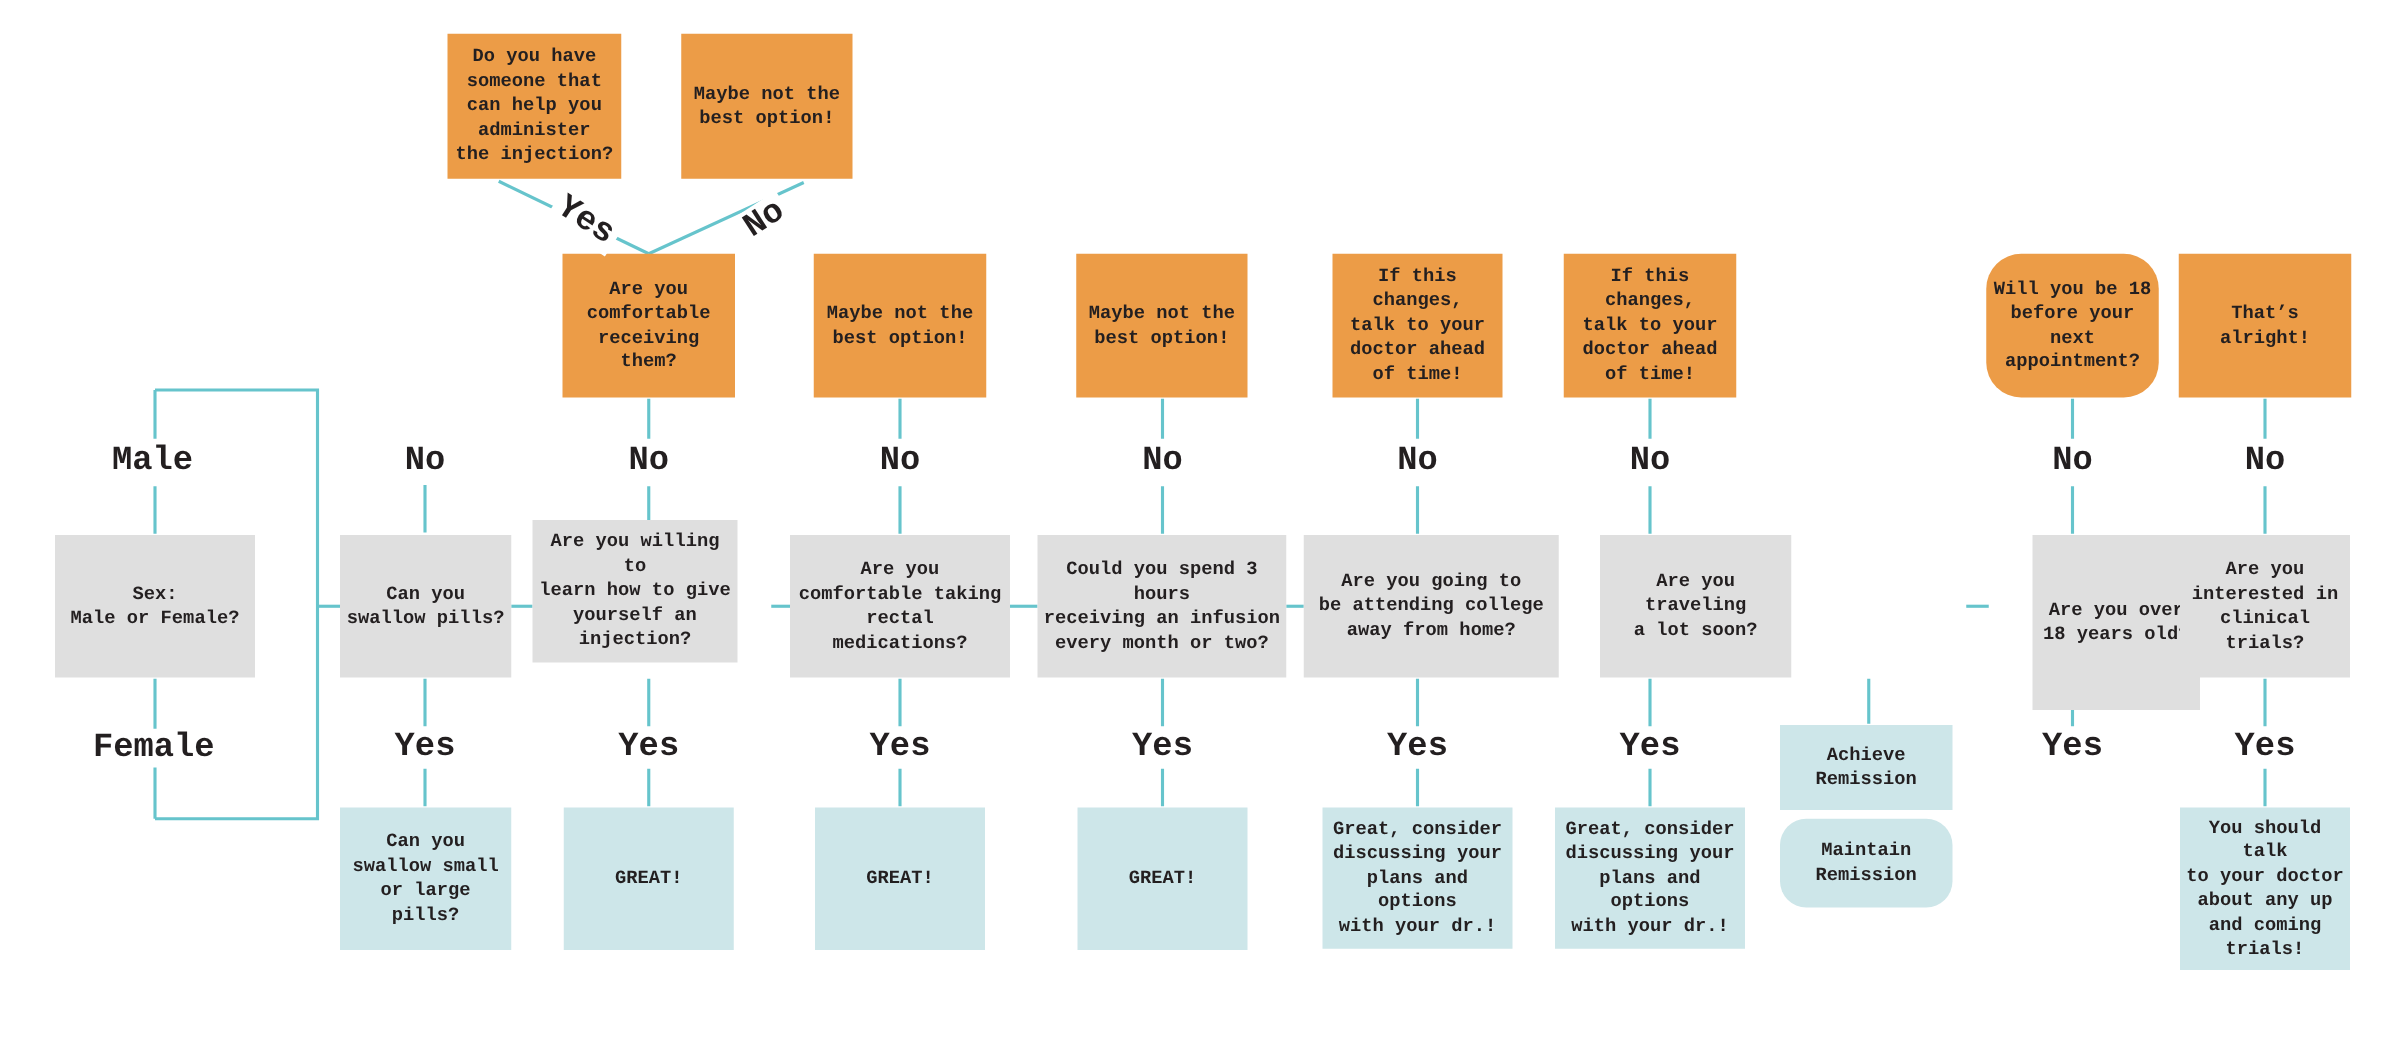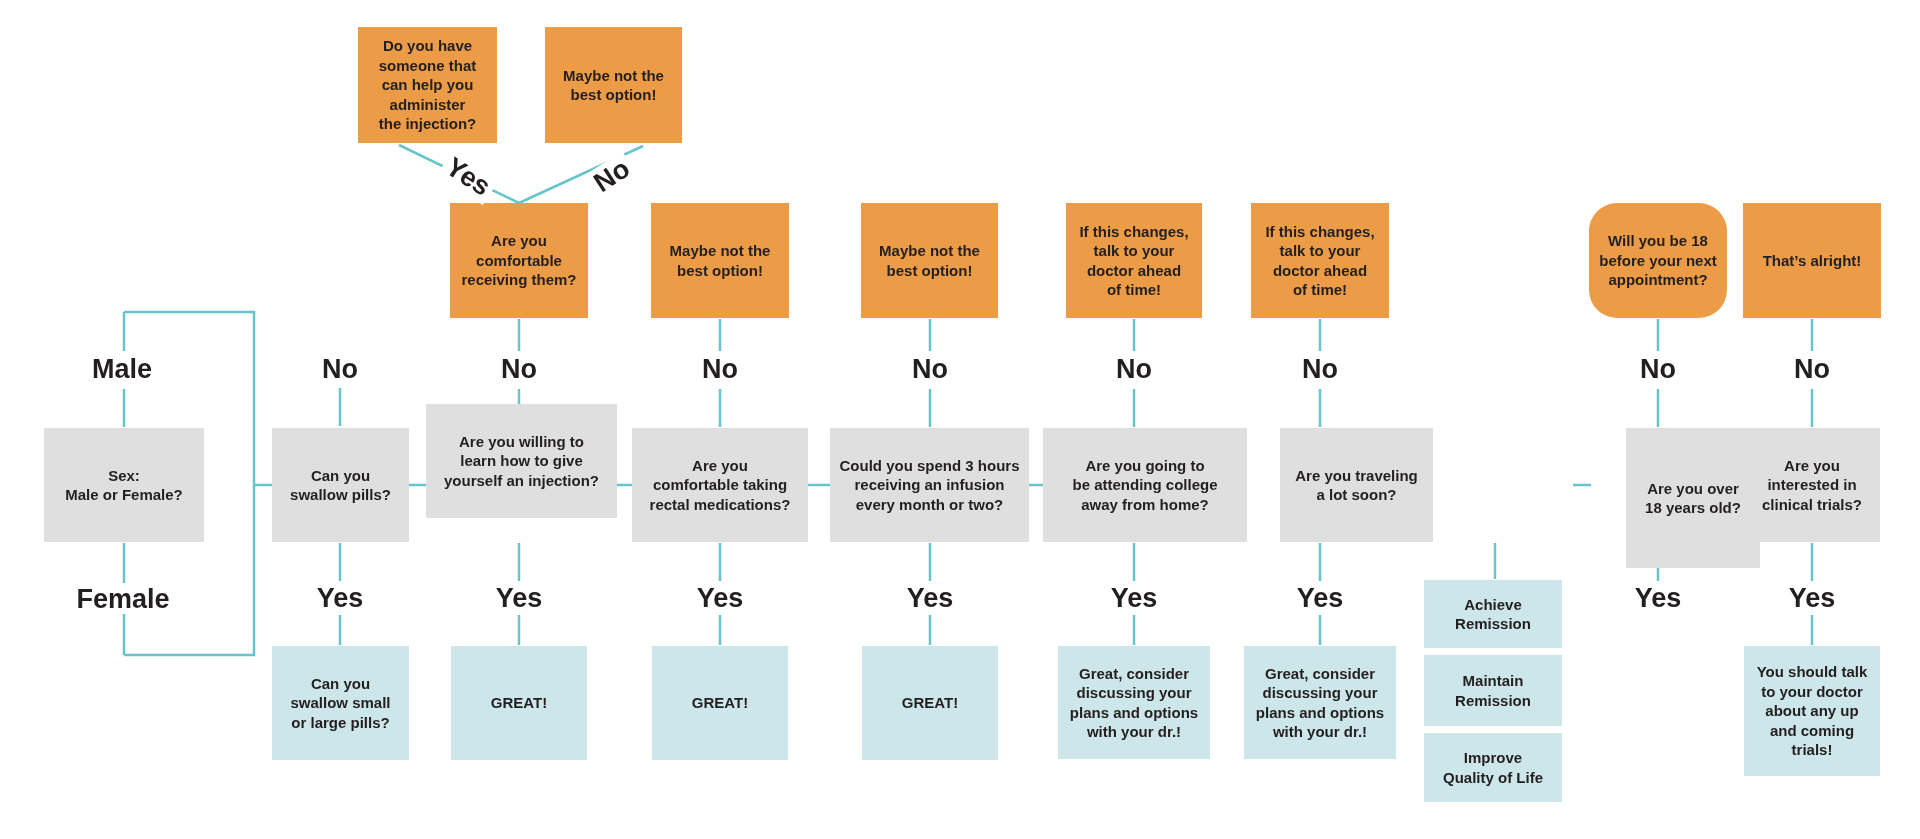--- a/index.html
+++ b/index.html
@@ -1,18 +1,18 @@
 <!DOCTYPE html>
 <html style="--orange: #EC9C47; --gray: #DFDFDF; --blue: #CDE6E9; --line: #66C4CC; --text: #231F20;"><head>
 <meta charset="utf-8">
 <style>
   html,body{margin:0;padding:0;background:#ffffff;}
   #canvas{
     position:relative;width:1920px;height:839px;background:#ffffff;overflow:hidden;
-    font-family:Liberation Sans, sans-serif;
+    font-family:Liberation Mono, monospace;
   }
   #lines{position:absolute;left:0;top:0;width:1920px;height:839px;}
   #lines line, #lines polyline{stroke:var(--line,#66C4CC);stroke-width:2.5;fill:none;}
   .node{
     position:absolute;display:flex;align-items:center;justify-content:center;
     text-align:center;font-weight:bold;color:var(--text,#231F20);
     white-space:pre-line;font-size:15px;line-height:1.3;padding:4px;box-sizing:border-box;
   }
   .orange{background:var(--orange,#EC9C47);}
   .gray{background:var(--gray,#DFDFDF);}
@@ -108,21 +108,21 @@
 of time!</div>
   <div class="node orange" style="left:1589px;top:203px;width:138px;height:115px;border-radius:28px;">Will you be 18
 before your next
 appointment?</div>
   <div class="node orange" style="left:1743px;top:203px;width:138px;height:115px;">That’s alright!</div>
 
   <div class="node gray" style="left:44px;top:428px;width:160px;height:114px;">Sex:
 Male or Female?</div>
   <div class="node gray" style="left:272px;top:428px;width:137px;height:114px;">Can you
 swallow pills?</div>
-  <div class="node gray" style="left:426px;top:404px;width:191px;height:114px;">Are you willing to
+  <div class="node gray" style="left:426px;top:416px;width:164px;height:114px;">Are you willing to
 learn how to give
 yourself an injection?</div>
   <div class="node gray" style="left:632px;top:428px;width:176px;height:114px;">Are you
 comfortable taking
 rectal medications?</div>
   <div class="node gray" style="left:830px;top:428px;width:199px;height:114px;">Could you spend 3 hours
 receiving an infusion
 every month or two?</div>
   <div class="node gray" style="left:1043px;top:428px;width:204px;height:114px;">Are you going to
 be attending college
@@ -144,24 +144,22 @@
   <div class="node blue" style="left:1058px;top:646px;width:152px;height:113px;">Great, consider
 discussing your
 plans and options
 with your dr.!</div>
   <div class="node blue" style="left:1244px;top:646px;width:152px;height:113px;">Great, consider
 discussing your
 plans and options
 with your dr.!</div>
   <div class="node blue" style="left:1424px;top:580px;width:138px;height:68px;">Achieve
 Remission</div>
-  <div class="node blue" style="left:1424px;top:655px;width:138px;height:71px;">Maintain
+  <div class="node blue" style="left:1424px;top:655px;width:138px;height:71px;border-radius:21px;">Maintain
 Remission</div>
-  <div class="node blue" style="left:1424px;top:733px;width:138px;height:69px;">Improve
-Quality of Life</div>
   <div class="node blue" style="left:1744px;top:646px;width:136px;height:130px;">You should talk
 to your doctor
 about any up
 and coming
 trials!</div>
 
   <div class="lbl" style="left:122px;top:369px;">Male</div>
   <div class="lbl" style="left:123px;top:599px;">Female</div>
 
   <div class="lbl dlbl" style="left:468px;top:177px;transform:translate(-50%,-50%) rotate(33deg);">Yes</div>

